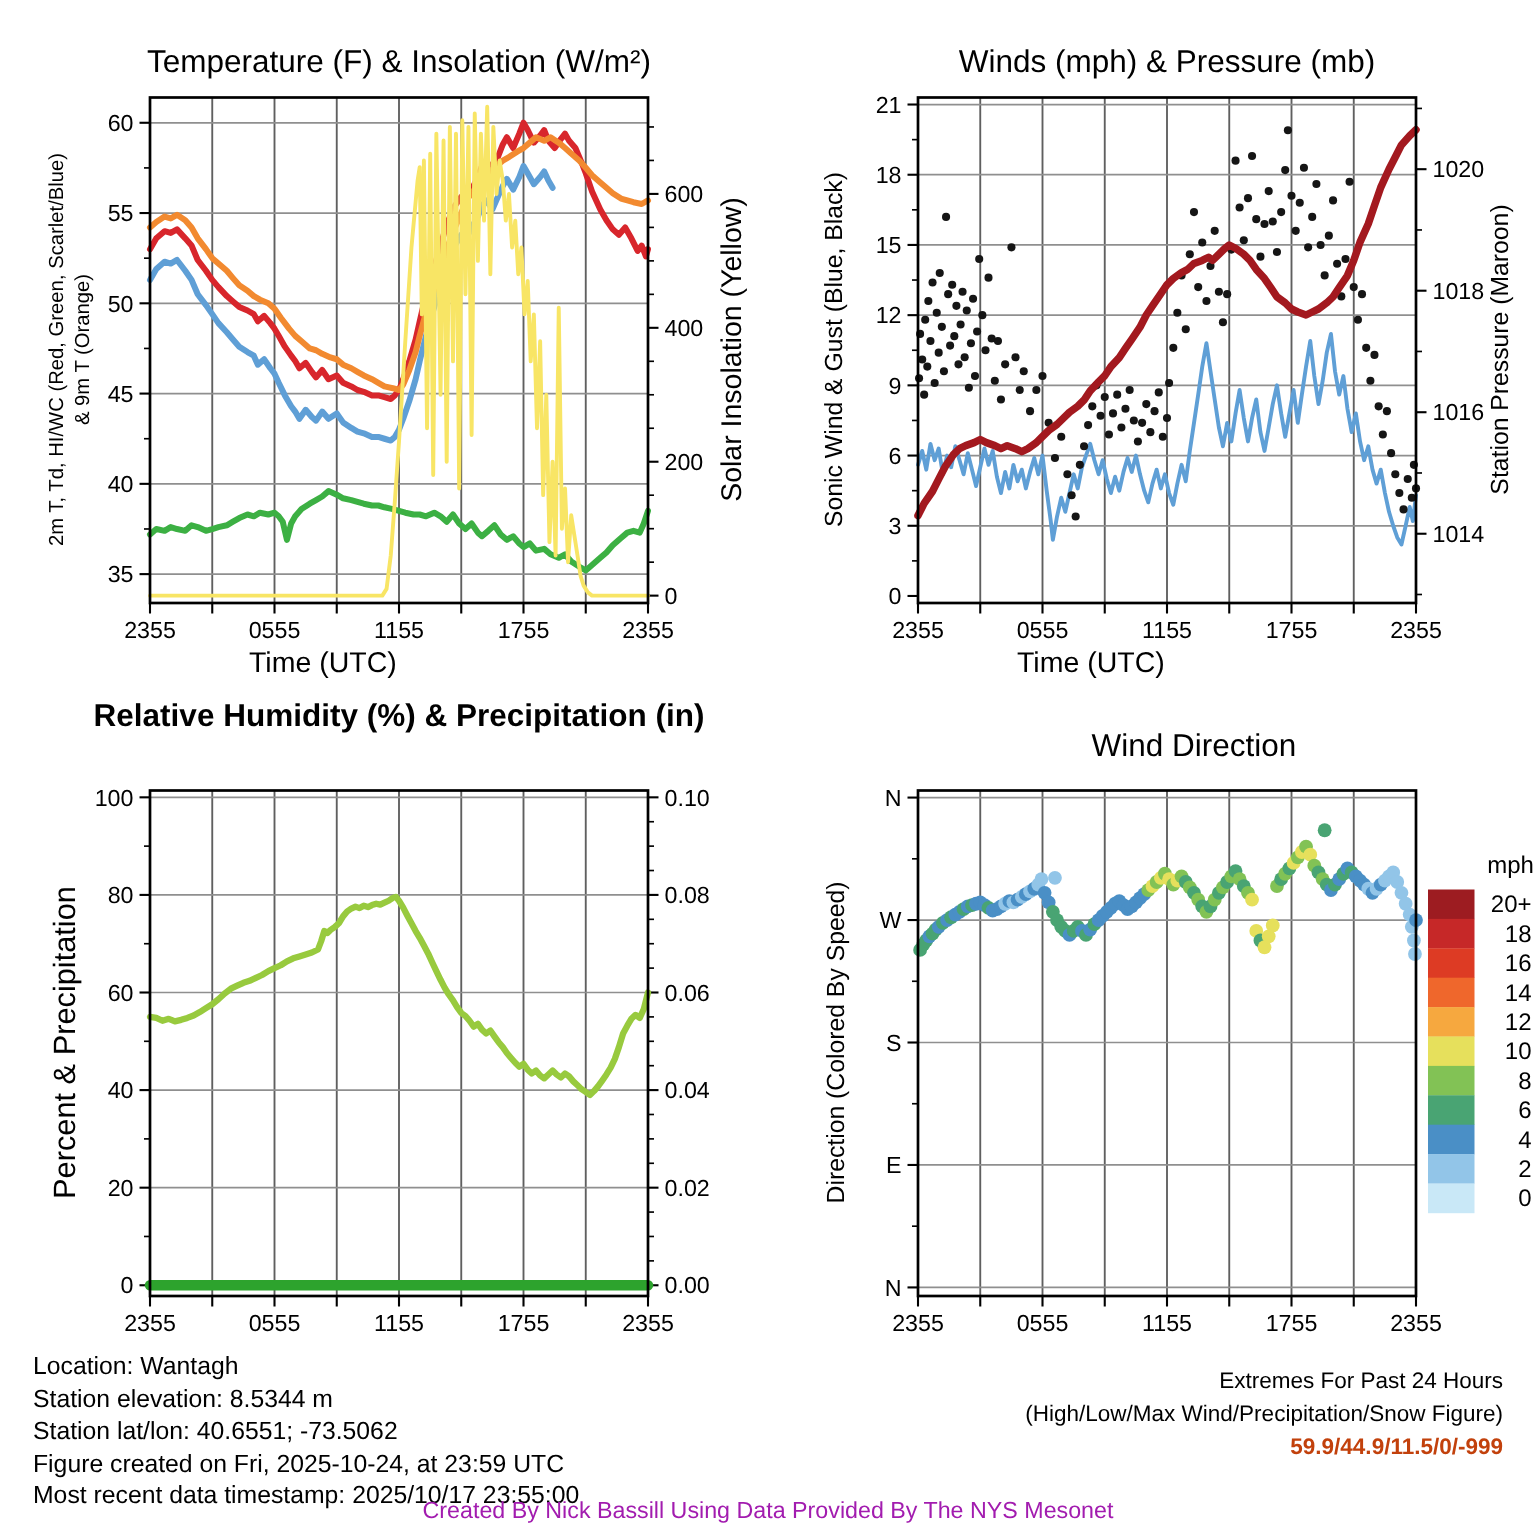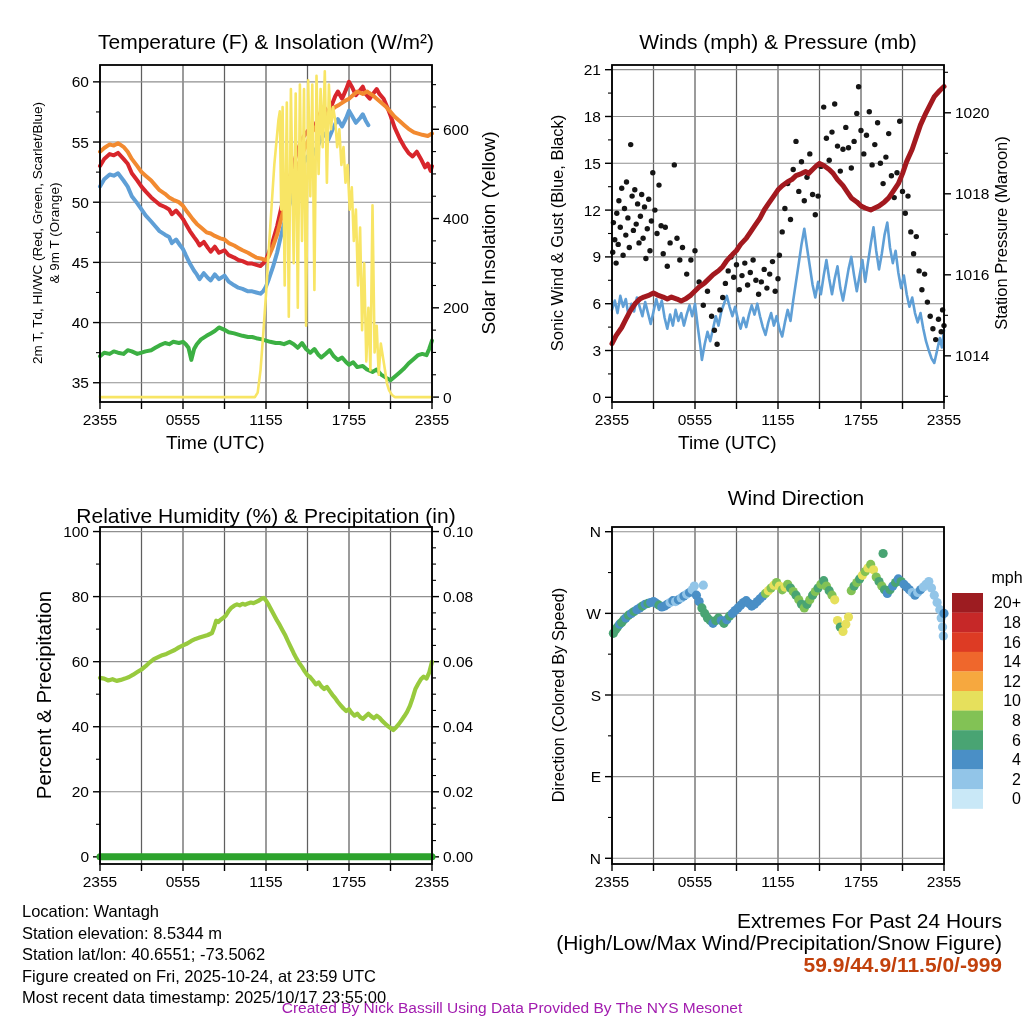--- a/index.html
+++ b/index.html
@@ -5,21 +5,21 @@
   html,body{margin:0;padding:0;background:#fff;}
   .page{position:relative;width:1024px;height:1024px;background:#ffffff;
         font-family:"Liberation Sans",sans-serif;color:#000;overflow:hidden;}
   svg{position:absolute;left:0;top:0;}
   svg text{font-family:"Liberation Sans",sans-serif;}
   .title{position:absolute;text-align:center;font-size:21px;white-space:nowrap;}
   .rot{position:absolute;transform:translate(-50%,-50%) rotate(-90deg);
        white-space:nowrap;text-align:center;}
   .xlab{position:absolute;text-align:left;font-size:19px;}
   .foot-left{position:absolute;left:22px;top:901px;font-size:16.5px;line-height:21.6px;}
-  .foot-right{position:absolute;right:22px;top:910px;font-size:21px;line-height:21.8px;text-align:right;}
+  .foot-right{position:absolute;right:22px;top:910px;font-size:15px;line-height:21.8px;text-align:right;}
   .foot-right .vals{font-weight:bold;}
   .credit{position:absolute;left:0;top:999px;width:1024px;text-align:center;
           font-size:15.5px;color:#a21caf;}
   .mph{position:absolute;left:983px;top:569px;width:48px;text-align:center;font-size:16px;}
 </style>
 </head>
 <body>
 
 <div class="page">
 
@@ -579,21 +579,21 @@
         <text x="1021" y="765.0999999999999" text-anchor="end" font-size="16" fill="#000">4</text>
         <rect x="952" y="769.4" width="31" height="19.8" fill="#92c5e8"></rect>
         <text x="1021" y="784.6999999999999" text-anchor="end" font-size="16" fill="#000">2</text>
         <rect x="952" y="789.0" width="31" height="19.8" fill="#c9e8f7"></rect>
         <text x="1021" y="804.3" text-anchor="end" font-size="16" fill="#000">0</text>
       </g>
     </svg>
 
   <div class="title" style="left:66px;top:30px;width:400px;text-align:center;">Temperature (F) &amp; Insolation (W/m²)</div>
   <div class="title" style="left:578px;top:30px;width:400px;">Winds (mph) &amp; Pressure (mb)</div>
-  <div class="title" style="left:51px;top:504px;width:430px;">Relative Humidity (%) &amp; Precipitation (in)</div>
+  <div class="title" style="left:51px;top:466px;width:430px;font-weight:bold;">Relative Humidity (%) &amp; Precipitation (in)</div>
   <div class="title" style="left:596px;top:486px;width:400px;">Wind Direction</div>
 
   <div class="rot" style="left:46px;top:233px;font-size:13.5px;line-height:17px;">
     <div>2m T, Td, HI/WC (Red, Green, Scarlet/Blue)</div>
     <div>&amp; 9m T (Orange)</div>
   </div>
   <div class="rot" style="left:489px;top:233px;font-size:19px;">Solar Insolation (Yellow)</div>
   <div class="rot" style="left:557px;top:233px;font-size:16.5px;">Sonic Wind &amp; Gust (Blue, Black)</div>
   <div class="rot" style="left:1001px;top:233px;font-size:16.5px;">Station Pressure (Maroon)</div>
   <div class="rot" style="left:44px;top:695px;font-size:20.5px;">Percent &amp; Precipitation</div>

